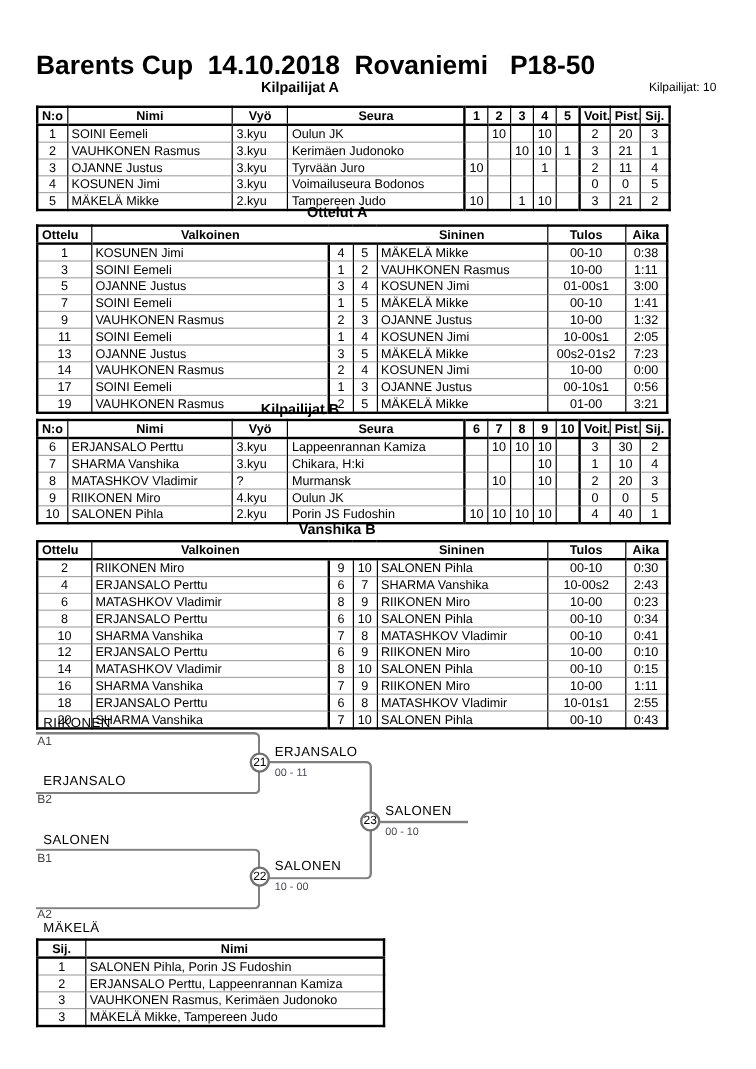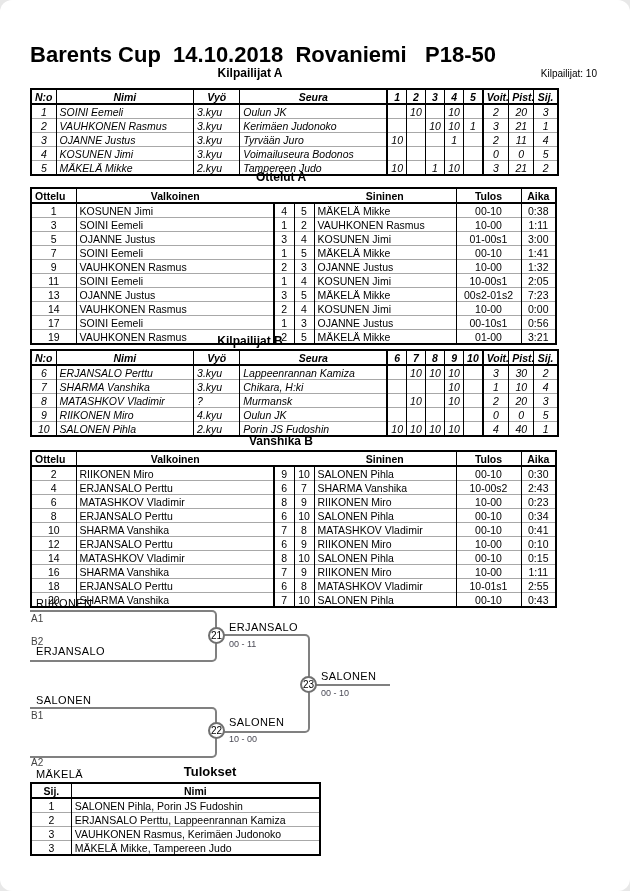--- a/index.html
+++ b/index.html
@@ -1,19 +1,19 @@
 <!DOCTYPE html>
 <html><head>
 <meta charset="utf-8">
 <style>
   html,body{margin:0;padding:0;background:#e8e8e8;}
   .page{
     position:relative; width:630px; height:891px; background:#ffffff;
     font-family:"Liberation Sans", sans-serif; color:#000;
-    margin:0 auto; overflow:hidden;border-radius:12px;
+    margin:0 auto; overflow:hidden;
   }
   .abs{position:absolute;}
   .doc-title{
     top:42px; left:0; width:526px; text-align:center;
     font-size:22px; font-weight:bold; white-space:pre; letter-spacing:0px;
   }
   .sec-heading{font-size:12px; font-weight:bold; text-align:center;}
   .h-kilp-a{top:66px; left:0; width:500px;}
   .h-ott-a {top:170px; left:0; width:562px;text-align:center;}
   .h-kilp-b{top:334px; left:0; width:500px;}
@@ -28,21 +28,21 @@
   }
   th,td{
     padding:0 3px; height:13px; line-height:12px;
     overflow:hidden; white-space:nowrap;
     border-left:1px solid #000; border-right:1px solid #000;
   }
   thead th{font-weight:bold; border-bottom:2px solid #000; text-align:center;}
   tbody tr + tr td{border-top:1px solid #a8a8a8;}
 
   
-  .t-kilp{width:529px;font-style:italic;}
+  .t-kilp{width:529px;}
   .t-kilp th:nth-child(1){text-align:left;}
   .t-kilp td:nth-child(1){text-align:center;}
   .t-kilp td:nth-child(2),.t-kilp td:nth-child(3),.t-kilp td:nth-child(4){text-align:left;}
   .t-kilp td:nth-child(n+5){text-align:center;}
   .t-kilp th:nth-child(4),.t-kilp td:nth-child(4){border-right:2px solid #000;}
   .t-kilp th:nth-child(9),.t-kilp td:nth-child(9){border-right:2px solid #000;}
   .t-kilp-a{left:30px; top:88px;}
   .t-kilp-b{left:30px; top:349px;}
 
   
@@ -532,21 +532,21 @@
           <td>00-10</td>
           <td>0:43</td>
         </tr>
       </tbody>
   </table>
 
   <div>
     <div class="br-name" style="left:36px; top:597px;">RIIKONEN</div>
     <div class="br-seed" style="left:31px; top:613px;">A1</div>
     <div class="br-name" style="left:36px; top:645px;">ERJANSALO</div>
-    <div class="br-seed" style="left:31px; top:636px;">B2</div>
+    <div class="br-seed" style="left:31px; top:661px;">B2</div>
     <div class="br-elbow" style="left:30px; top:610px; width:185px; height:48px;"></div>
 
     <div class="br-name" style="left:36px; top:694px;">SALONEN</div>
     <div class="br-seed" style="left:31px; top:710px;">B1</div>
     <div class="br-name" style="left:36px; top:768px;">MÄKELÄ</div>
     <div class="br-seed" style="left:31px; top:757px;">A2</div>
     <div class="br-elbow" style="left:30px; top:707px; width:185px; height:47px;"></div>
 
     <div class="br-elbow" style="left:216px; top:634px; width:92px; height:95px;"></div>
     <div class="br-winner" style="left:229px; top:621px;">ERJANSALO</div>
@@ -556,21 +556,20 @@
 
     <div class="br-line" style="left:309px; top:684px; width:81px;"></div>
     <div class="br-winner" style="left:321px; top:670px;">SALONEN</div>
     <div class="br-score" style="left:321px; top:688px;">00 - 10</div>
 
     <div class="br-circle" style="left:208px; top:627px;">21</div>
     <div class="br-circle" style="left:208px; top:722px;">22</div>
     <div class="br-circle" style="left:300px; top:676px;">23</div>
   </div>
 
-  <div class="abs sec-heading h-tul">Tulokset</div>
 
   <table class="t-tul">
     <colgroup>
         <col style="width:40px">
         <col style="width:247px">
       </colgroup>
     <thead>
         <tr>
       <th>Sij.</th>
       <th>Nimi</th>

